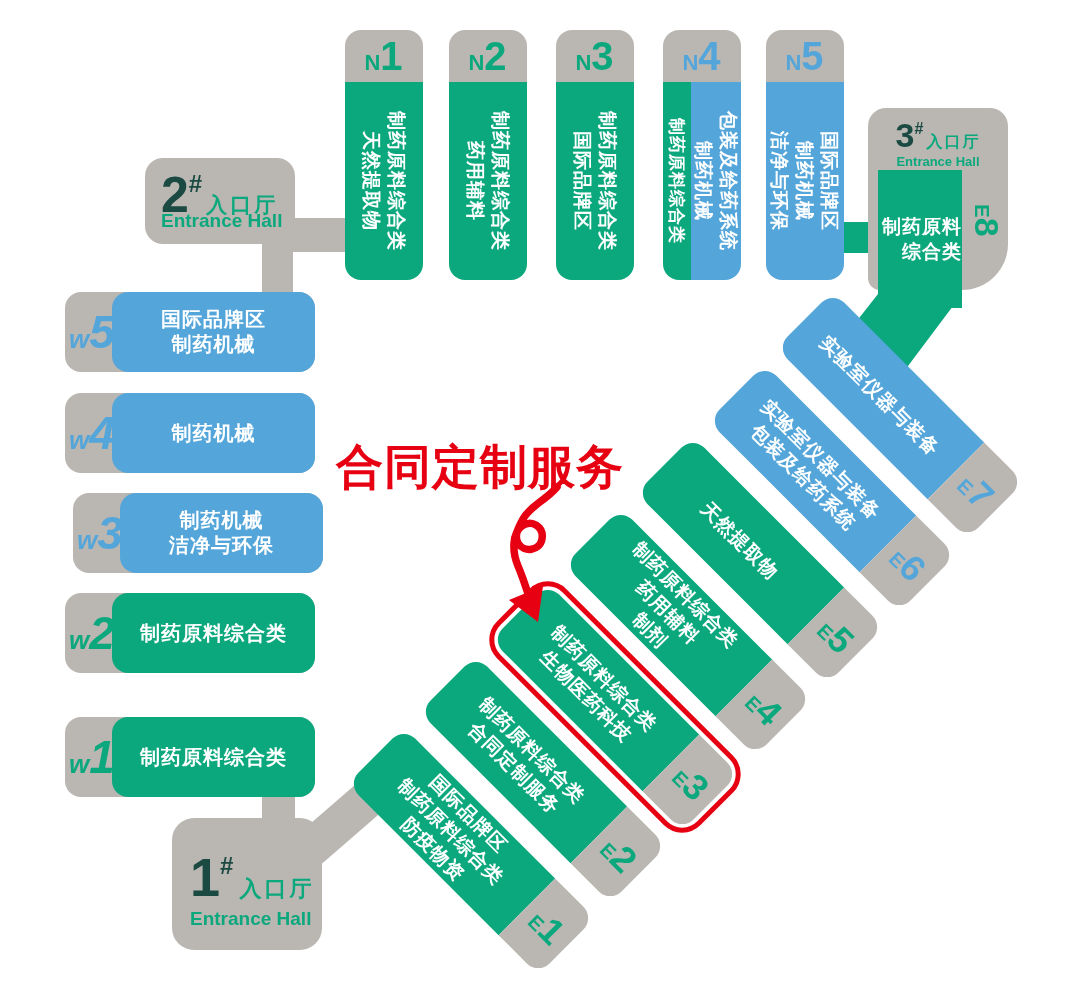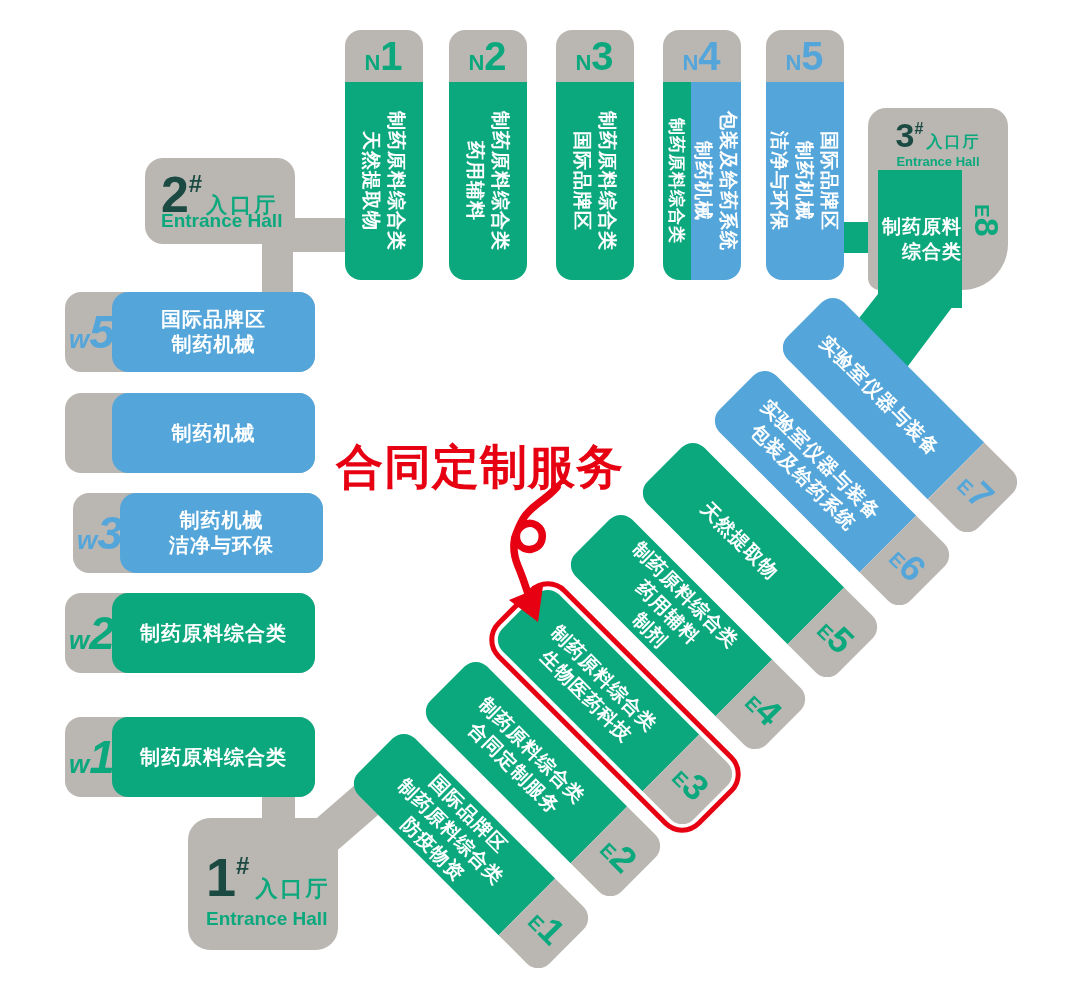--- a/index.html
+++ b/index.html
@@ -62,21 +62,21 @@
   .ent-cn{color:#0ca87d;font-weight:bold;letter-spacing:3px;}
   .ent-en{color:#0ca87d;font-weight:bold;}
 
   .ent-2{left:145px;top:158px;width:150px;height:86px;border-radius:18px;}
   .ent-2 .row1{position:absolute;left:16px;top:8px;}
   .ent-2 .ent-num{font-size:50px;}
   .ent-2 .ent-hash{font-size:24px;top:-20px;}
   .ent-2 .ent-cn{font-size:21px;margin-left:4px;}
   .ent-2 .ent-en{position:absolute;left:16px;top:52px;font-size:19px;}
 
-  .ent-1{left:172px;top:818px;width:150px;height:132px;border-radius:22px;margin-left:16px;}
+  .ent-1{left:172px;top:818px;width:150px;height:132px;border-radius:22px;}
   .ent-1 .row1{position:absolute;left:18px;top:28px;}
   .ent-1 .ent-num{font-size:54px;}
   .ent-1 .ent-hash{font-size:24px;top:-22px;}
   .ent-1 .ent-cn{font-size:22px;margin-left:6px;}
   .ent-1 .ent-en{position:absolute;left:18px;top:90px;font-size:19px;}
 
   .ent-3{left:868px;top:108px;width:140px;height:182px;border-radius:18px 18px 46px 12px;}
   .ent-3 .row1{position:absolute;left:0;top:8px;width:100%;text-align:center;}
   .ent-3 .ent-num{font-size:34px;}
   .ent-3 .ent-hash{font-size:16px;top:-13px;}
@@ -171,20 +171,23 @@
     <div class="w-num">
         <span class="c-blue"><span class="pfx">w</span><span class="dig">5</span></span>
       </div>
     <div class="w-body bg-blue">
       <div class="line">国际品牌区</div>
       <div class="line">制药机械</div>
     </div>
   </div>
 
   <div class="hall hall-w" style="top:393px;">
+    <div class="w-num">
+        <span class="c-blue"><span class="pfx">w</span><span class="dig">4</span></span>
+      </div>
     <div class="w-body bg-blue">
       <div class="line">制药机械</div>
     </div>
   </div>
 
   <div class="hall hall-w" style="top:493px;margin-left:8px;">
     <div class="w-num">
         <span class="c-blue"><span class="pfx">w</span><span class="dig">3</span></span>
       </div>
     <div class="w-body bg-blue">

